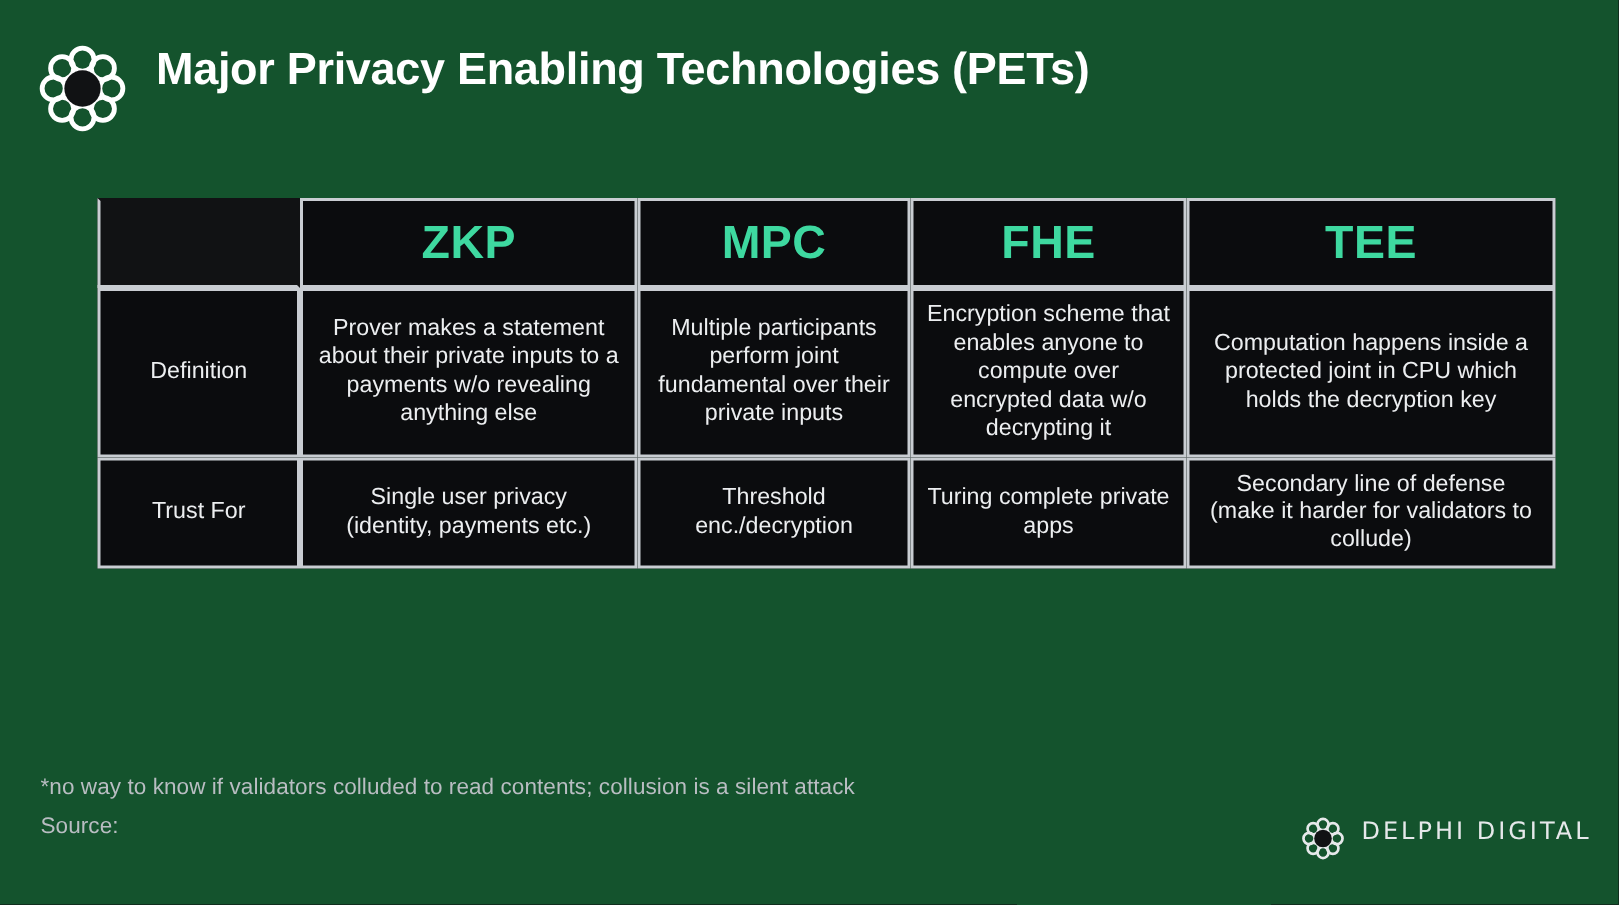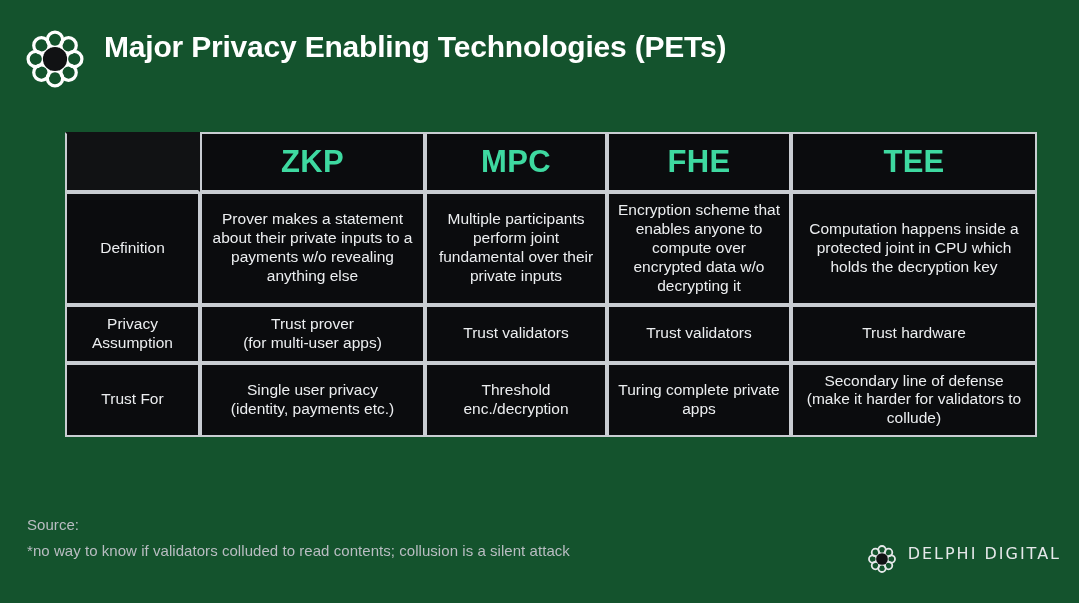--- a/index.html
+++ b/index.html
@@ -125,41 +125,34 @@
         </tr>
       </thead>
       <tbody>
         <tr class="r-def">
           <td class="rowlabel">Definition</td>
           <td>Prover makes a statement about their private inputs to a payments w/o revealing anything else</td>
           <td>Multiple participants perform joint fundamental over their private inputs</td>
           <td>Encryption scheme that enables anyone to compute over encrypted data w/o decrypting it</td>
           <td>Computation happens inside a protected joint in CPU which holds the decryption key</td>
         </tr>
-        <tr class="r-priv">
-          <td class="rowlabel">Privacy Assumption</td>
-          <td>Trust prover<br>(for multi-user apps)</td>
-          <td>Trust validators</td>
-          <td>Trust validators</td>
-          <td>Trust hardware</td>
-        </tr>
         <tr class="r-ideal">
           <td class="rowlabel">Trust For</td>
           <td>Single user privacy<br>(identity, payments etc.)</td>
           <td>Threshold enc./decryption</td>
           <td>Turing complete private apps</td>
           <td>Secondary line of defense (make it harder for validators to collude)</td>
         </tr>
       </tbody>
     </table>
   </div>
 
   <div class="footnotes">
+    <div>*no way to know if validators colluded to read contents; collusion is a silent attack</div>
     <div>Source:</div>
-    <div>*no way to know if validators colluded to read contents; collusion is a silent attack</div>
   </div>
 
   <div class="brand">
     <div class="brand-mark">
       <svg viewBox="0 0 100 100" aria-hidden="true">
         <g fill="none" stroke="#e6e8ea" stroke-width="6">
           <circle cx="50" cy="19" r="12.4"></circle>
           <circle cx="71.9" cy="28.1" r="12.4"></circle>
           <circle cx="81" cy="50" r="12.4"></circle>
           <circle cx="71.9" cy="71.9" r="12.4"></circle>

